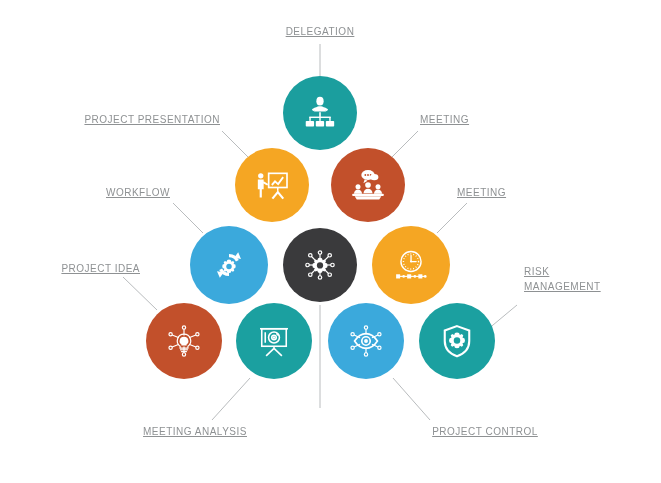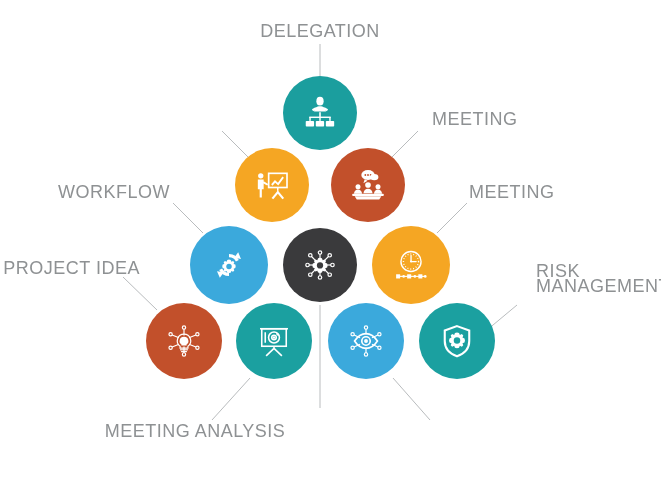--- a/index.html
+++ b/index.html
@@ -34,27 +34,28 @@
     align-items: center;
     justify-content: center;
     box-sizing: border-box;
   }
   .node svg {
     display: block;
   }
   .label {
     position: absolute;
     color: #8e9193;
-    font-size: 18px;
+    font-size: 10px;
     letter-spacing: 0.5px;
     line-height: 15px;
     white-space: pre-line;
     font-family: "Liberation Sans", sans-serif;
-  }
-  .label.right { text-align: left; margin-left: 12px; }
+    text-decoration: underline;
+  }
+  .label.right { text-align: left; }
   .label.left  { text-align: right; }
   .label.center{ text-align: center; }
 </style>
 </head>
 <body>
 
 <div id="infographic">
 
   <svg class="connectors" viewBox="0 0 661 483" width="661" height="483">
     <g stroke="#b9bcbe" stroke-width="1" fill="none">
@@ -98,20 +99,21 @@
         <path d="M7 17.5h7v11.5h-2.2v10h-2.6v-10h-2.2z"></path>
         <path d="M14 19.5l5.5 3.2-1.2 2-5.6-3z"></path>
         <rect x="20" y="10" width="22" height="17" fill="none" stroke="#ffffff" stroke-width="2"></rect>
         <path d="M23 23l4.5-5 3.6 3.2 5.4-7.3 1.8 1.4-6.8 9.2-3.7-3.3-3.2 3.6z"></path>
         <rect x="30" y="27" width="1.8" height="4"></rect>
         <path d="M31 30.5l-7.5 9.2 2 1.5 6.5-8z"></path>
         <path d="M31 30.5l7.5 9.2-2 1.5-6.5-8z"></path>
       </g>
     </svg>
   </div>
+  <div class="label left" style="left:10px; top:112px; width:210px;">PROJECT PRESENTATION</div>
 
   <div class="node" style="left:331px; top:148px; width:74px; height:74px; background:#c2502b;">
     <svg width="40" height="40" viewBox="0 0 48 48">
       <g fill="#ffffff">
         <ellipse cx="24" cy="12" rx="8" ry="6"></ellipse>
         <path d="M20 17l-1.5 5 5-3.2z"></path>
         <circle cx="20.8" cy="12" r="1.1" fill="#c2502b"></circle>
         <circle cx="24" cy="12" r="1.1" fill="#c2502b"></circle>
         <circle cx="27.2" cy="12" r="1.1" fill="#c2502b"></circle>
         <ellipse cx="31.5" cy="14.5" rx="5" ry="3.8"></ellipse>
@@ -255,20 +257,21 @@
         <circle cx="9.4" cy="16.6" r="1.8"></circle>
         <circle cx="9.4" cy="31.4" r="1.8"></circle>
         <circle cx="38.6" cy="16.6" r="1.8"></circle>
         <circle cx="38.6" cy="31.4" r="1.8"></circle>
         <path d="M11.5 24c4-6 8.5-8 12.5-8s8.5 2 12.5 8c-4 6-8.5 8-12.5 8s-8.5-2-12.5-8z" stroke-width="1.8"></path>
         <circle cx="24" cy="24" r="4.6" stroke-width="1.8"></circle>
       </g>
       <circle cx="24" cy="24" r="2.1" fill="#ffffff"></circle>
     </svg>
   </div>
+  <div class="label center" style="left:385px; top:424px; width:200px;">PROJECT CONTROL</div>
 
   <div class="node" style="left:419px; top:303px; width:76px; height:76px; background:#1ba0a0;">
     <svg width="42" height="42" viewBox="0 0 48 48">
       <path d="M24 7l14 5v12c0 9-6.4 14.8-14 17.5C16.4 38.8 10 33 10 24V12z" fill="none" stroke="#ffffff" stroke-width="2.4"></path>
       <g fill="#ffffff">
         <path d="M24 14.2l2.3.55.95 2.3 2.25-.95 1.7 1.7-.95 2.25 2.3.95.55 2.3-.55 2.3-2.3.95.95 2.25-1.7 1.7-2.25-.95-.95 2.3-2.3.55-2.3-.55-.95-2.3-2.25.95-1.7-1.7.95-2.25-2.3-.95-.55-2.3.55-2.3 2.3-.95-.95-2.25 1.7-1.7 2.25.95.95-2.3z"></path>
         <circle cx="24" cy="23.3" r="3.7" fill="#1ba0a0"></circle>
       </g>
     </svg>
   </div>

